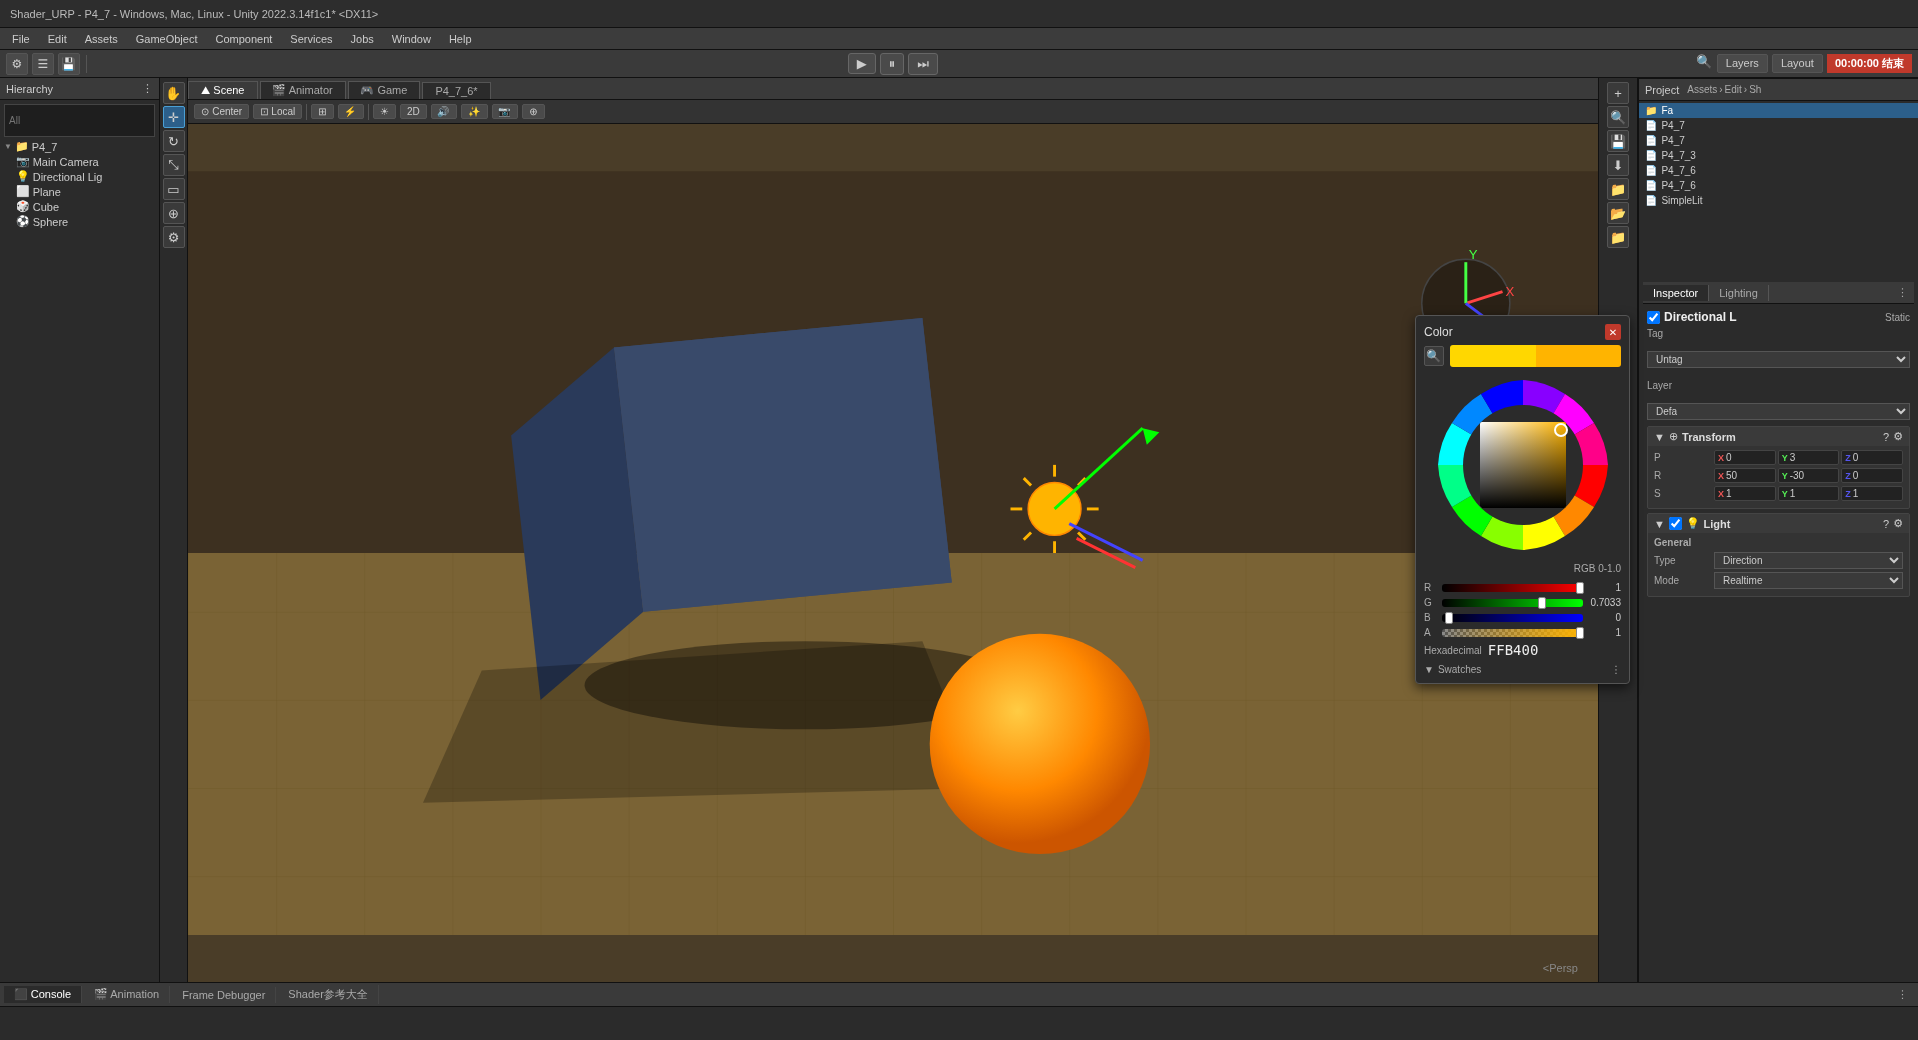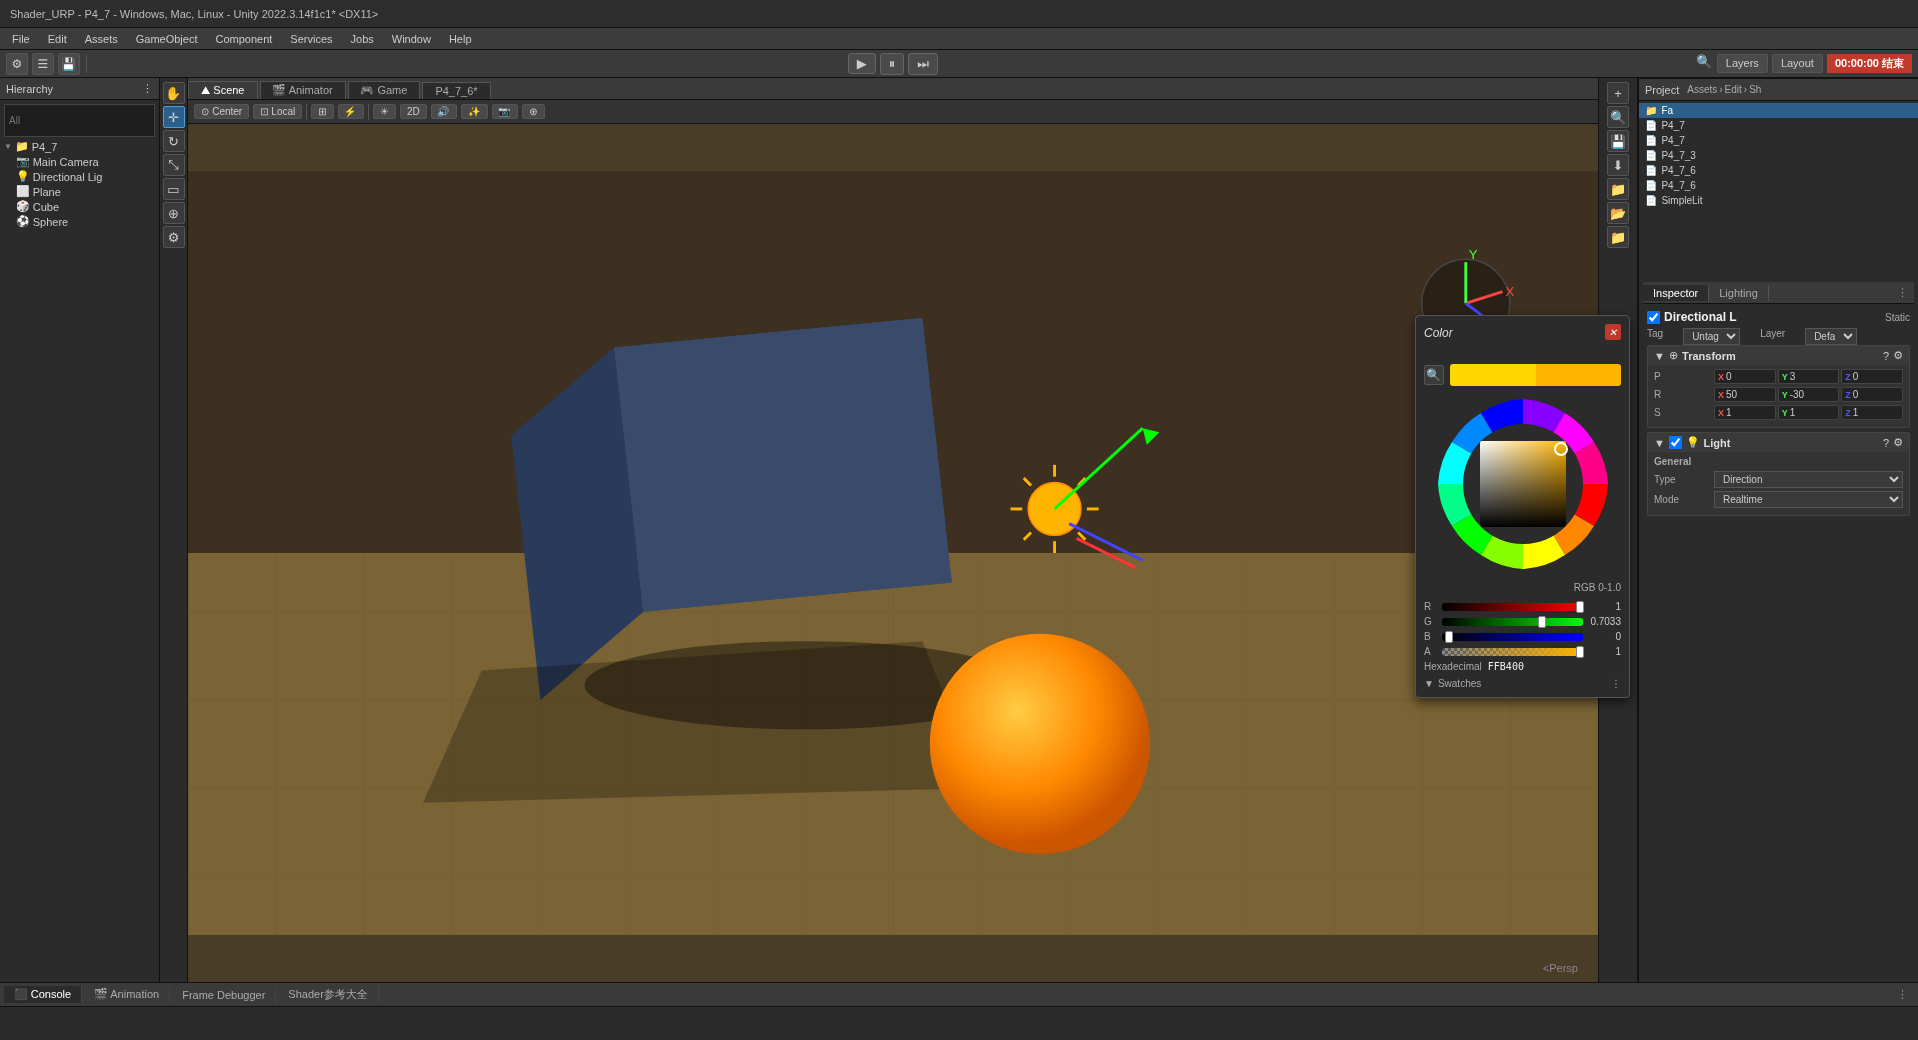--- a/index.html
+++ b/index.html
@@ -238,21 +238,21 @@
       overflow-y: auto;
       padding: 4px;
     }
     .inspector-header {
       display: flex;
       align-items: center;
       gap: 4px;
       margin-bottom: 4px;
     }
     .obj-name { font-size: 12px; font-weight: bold; color: #eee; }
-    .tag-layer { display: flex; gap: 20px; font-size: 10px; }
+    .tag-layer { display: flex; gap: 12px; margin-bottom: 6px; font-size: 10px; flex-direction: column; }
     .tl-select {
       background: #3a3a3a;
       border: 1px solid #555;
       color: #ccc;
       padding: 1px 4px;
       font-size: 10px;
     }
 
     
     .component-section {
@@ -335,23 +335,22 @@
       width: 215px;
       background: #2b2b2b;
       border: 1px solid #555;
       border-radius: 4px;
       padding: 8px;
       z-index: 100;
       box-shadow: 0 4px 12px rgba(0,0,0,0.6);
     }
     .cp-titlebar {
       display: flex;
-      align-items: flex-end;
-      margin-bottom: 24px;
-      font-style: italic;
+      align-items: center;
+      margin-bottom: 5px;
     }
     .cp-title { flex: 1; font-size: 12px; color: #ddd; }
     .cp-close {
       width: 16px; height: 16px;
       background: #c0392b;
       border-radius: 2px;
       color: white;
       display: flex; align-items: center; justify-content: center;
       cursor: pointer;
       font-size: 10px;
@@ -419,21 +418,21 @@
       border: 1px solid #888;
       border-radius: 2px;
     }
     .cp-hex-row {
       display: flex;
       align-items: center;
       gap: 6px;
       margin-bottom: 6px;
     }
     .cp-hex-label { font-size: 10px; color: #aaa; }
-    .cp-hex-val { font-size: 10px; color: #eee; font-family: monospace; }
+    .cp-hex-val { font-size: 14px; color: #eee; font-family: monospace; }
     .cp-mode {
       font-size: 10px;
       color: #aaa;
       text-align: right;
       margin-bottom: 4px;
     }
     .cp-swatches-title {
       display: flex;
       align-items: center;
       gap: 4px;

